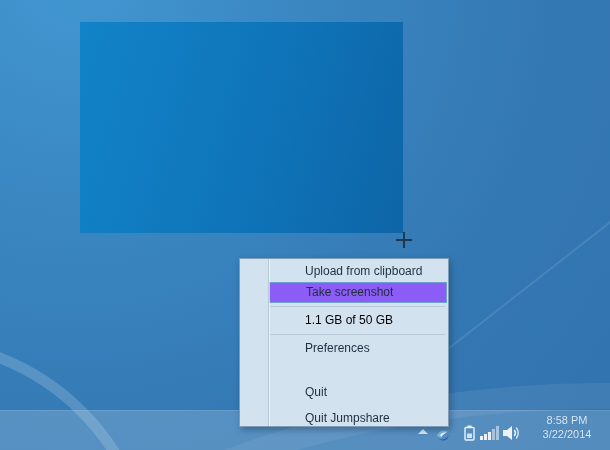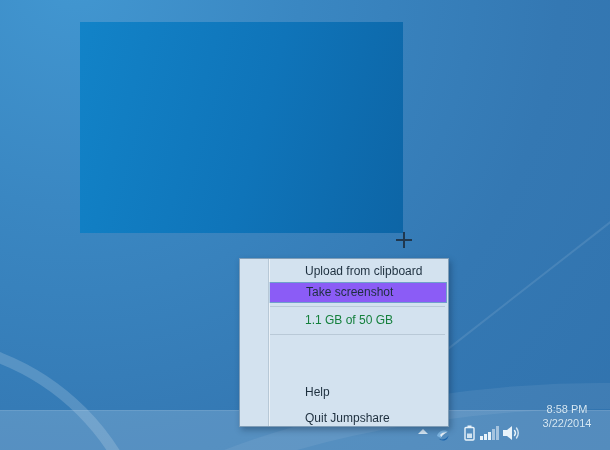--- a/index.html
+++ b/index.html
@@ -67,21 +67,21 @@
     border-right: 5px solid transparent;
     border-bottom: 5px solid rgba(232,244,252,0.88);
     cursor: default;
   }
   .tray-icon { position: absolute; }
   .tray-jumpshare { left: 434px; top: 426px; }
   .tray-battery   { left: 464px; top: 425px; }
   .tray-network   { left: 480px; top: 426px; }
   .tray-volume    { left: 503px; top: 425px; }
   .clock {
-    position: absolute; left: 534px; top: 401px; width: 66px; height: 30px;
+    position: absolute; left: 534px; top: 412px; width: 66px; height: 30px;
     display: flex; flex-direction: column; justify-content: center; align-items: center;
     color: #d6e9f6; font-size: 11px; line-height: 14px;
     text-shadow: 0 0 1px rgba(20,50,80,0.25);
   }
 
   
   .menu {
     position: absolute; left: 239px; top: 258px;
     width: 210px; height: 169px;
     background: #d3e2ef;
@@ -99,21 +99,21 @@
   .menu-item {
     position: absolute; left: 1px; right: 1px; height: 22px;
     line-height: 22px; padding-left: 36px;
     cursor: default; z-index: 2; margin-left: 28px;
   }
   .menu-item.highlighted {
     height: 21px; line-height: 19px;
     background: #8b5cf6;
     border: 1px solid #6fa0cb;
   }
-  .menu-item.disabled { color: #15803d; }
+  .menu-item.disabled { color: #000000; }
   .menu-sep {
     position: absolute; left: 30px; right: 3px; height: 1px;
     background: #b9c9d7; z-index: 2;
   }
   .mi-0 { top: 1px; }
   .mi-1 { top: 23px; }
   .sep-1 { top: 47px; }
   .mi-2 { top: 50px; }
   .sep-2 { top: 75px; }
   .mi-3 { top: 78px; }
@@ -176,17 +176,18 @@
 </div>
 
 <div class="menu">
   <div class="menu-gutter"></div>
 
   <div class="menu-item mi-0">Upload from clipboard</div>
   <div class="menu-item mi-1 highlighted">Take screenshot</div>
   <div class="menu-sep sep-1"></div>
   <div class="menu-item mi-2 disabled">1.1 GB of 50 GB</div>
   <div class="menu-sep sep-2"></div>
-  <div class="menu-item mi-5">Help</div>
+  <div class="menu-item mi-3">Preferences</div>
+  <div class="menu-item mi-5">Quit</div>
   <div class="menu-item mi-6">Quit Jumpshare</div>
 </div>
 
 <div class="crosshair"></div>
 
 </body></html>

